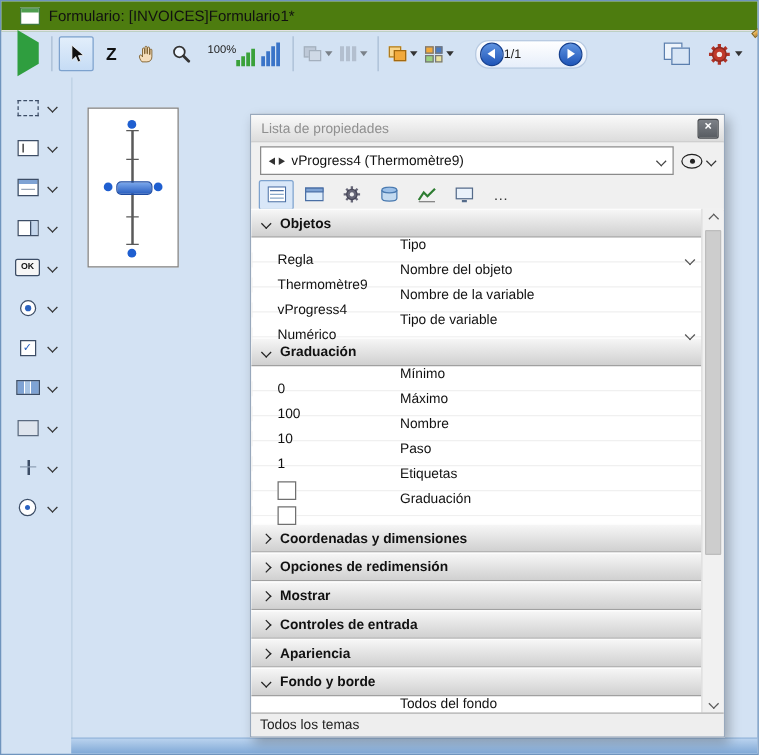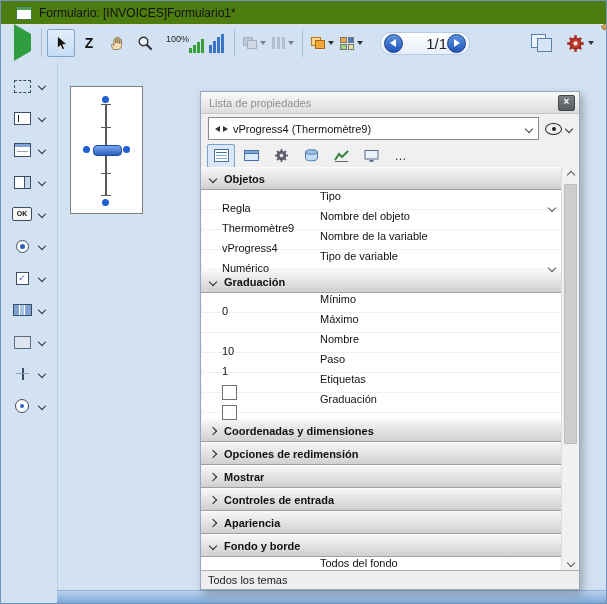--- a/index.html
+++ b/index.html
@@ -34,21 +34,21 @@
   .icon-dist{width:13px;height:12px;background:linear-gradient(90deg,#9aa4b2 0 3px,transparent 3px 5px,#9aa4b2 5px 8px,transparent 8px 10px,#9aa4b2 10px 13px);}
   .icon-levels{width:14px;height:12px;position:relative;}
   .icon-levels::before{content:"";position:absolute;left:0;top:0;width:8px;height:7px;background:#f8d58a;border:1px solid #b07c1e;}
   .icon-levels::after{content:"";position:absolute;right:0;bottom:0;width:8px;height:7px;background:#f2a93b;border:1px solid #a36a10;}
   .icon-grid{width:14px;height:13px;display:grid;grid-template-columns:1fr 1fr;gap:1px;}
   .icon-grid i{border:1px solid #777;}
   .nav{display:flex;align-items:center;margin-left:14px;background:linear-gradient(#ffffff,#e6eefa);border:1px solid #b9cbe2;border-radius:11px;padding:1px 3px;flex:none;}
   .navbtn{width:17px;height:17px;border-radius:50%;background:linear-gradient(#5f93e0,#1f55b8);border:1px solid #16408f;display:flex;align-items:center;justify-content:center;flex:none;}
   .tri-l{width:0;height:0;border-top:4px solid transparent;border-bottom:4px solid transparent;border-right:6px solid #fff;margin-right:1px;}
   .tri-r{width:0;height:0;border-top:4px solid transparent;border-bottom:4px solid transparent;border-left:6px solid #fff;margin-left:1px;}
-  .pagecount{font-size:15px;color:#222;min-width:44px;text-align:right;}
+  .pagecount{font-size:10px;color:#222;min-width:44px;text-align:left;}
   .tb-right{margin-left:auto;display:flex;align-items:center;gap:12px;padding-right:4px;}
   .pages{position:relative;width:23px;height:19px;}
   .pages::before{content:"";position:absolute;left:0;top:0;width:13px;height:12px;background:#eef4fb;border:1px solid #5b7fae;}
   .pages::after{content:"";position:absolute;left:6px;top:4px;width:13px;height:12px;background:#d7e5f5;border:1px solid #5b7fae;}
   .gearbtn{display:flex;align-items:center;gap:3px;}
 
   
   .sidebar{position:absolute;top:61px;left:0;bottom:0;width:56px;border-right:1px solid #bccfe4;padding-top:12px;}
   .side-tool{display:flex;align-items:center;height:24px;margin:0 0 8px 8px;}
   .sicon{width:26px;display:flex;justify-content:center;flex:none;}
@@ -413,20 +413,23 @@
           <span>Graduación</span>
         </div>
       <div class="prow">
           <div class="lbl">Mínimo</div>
           <div class="val">
             <span>0</span>
           </div>
         </div>
       <div class="prow">
           <div class="lbl">Máximo</div>
+          <div class="val">
+            <span>100</span>
+          </div>
         </div>
       <div class="prow">
           <div class="lbl">Nombre</div>
           <div class="val">
             <span>10</span>
           </div>
         </div>
       <div class="prow">
           <div class="lbl">Paso</div>
           <div class="val">

